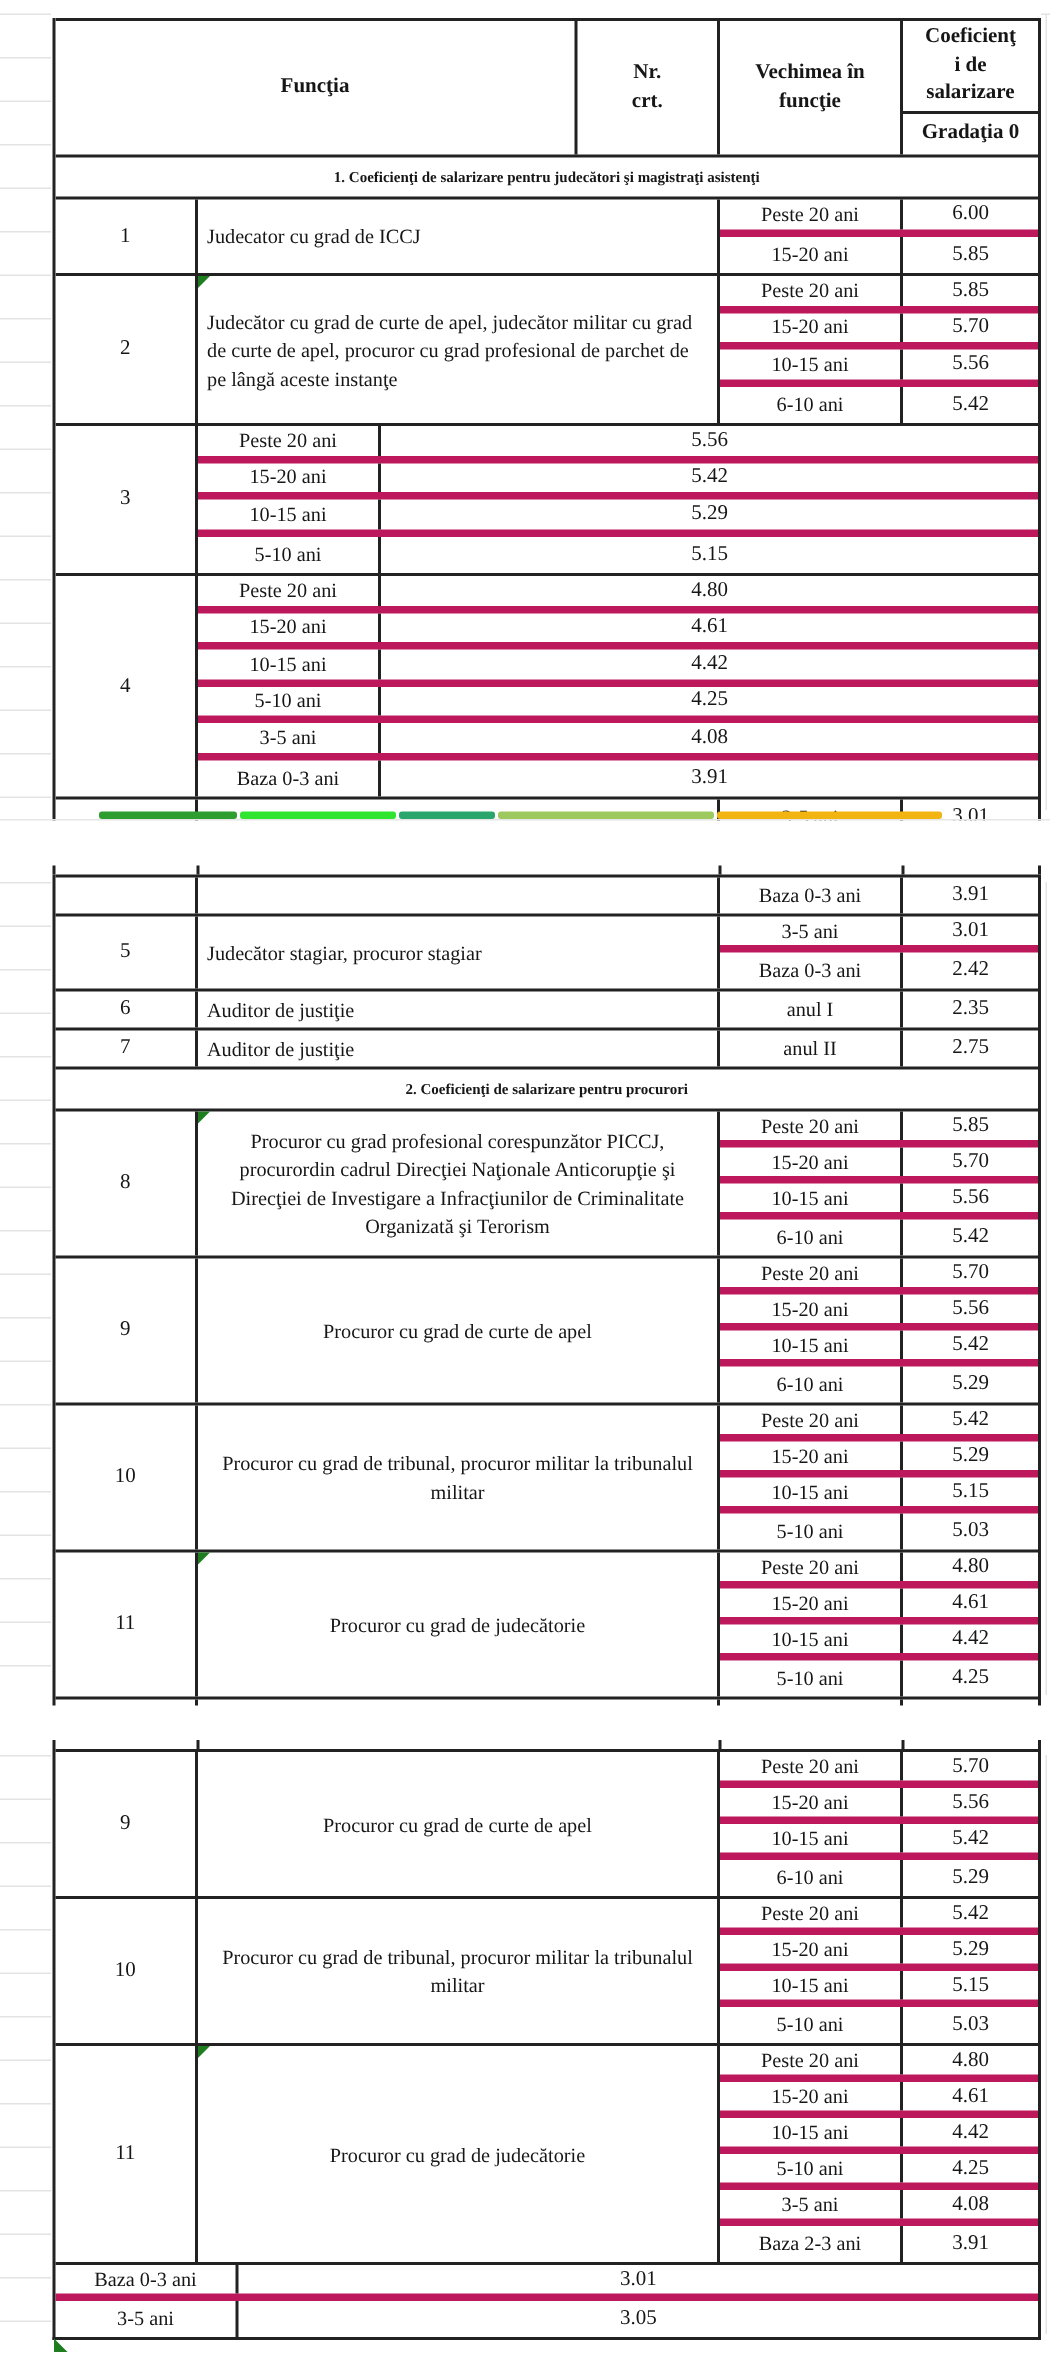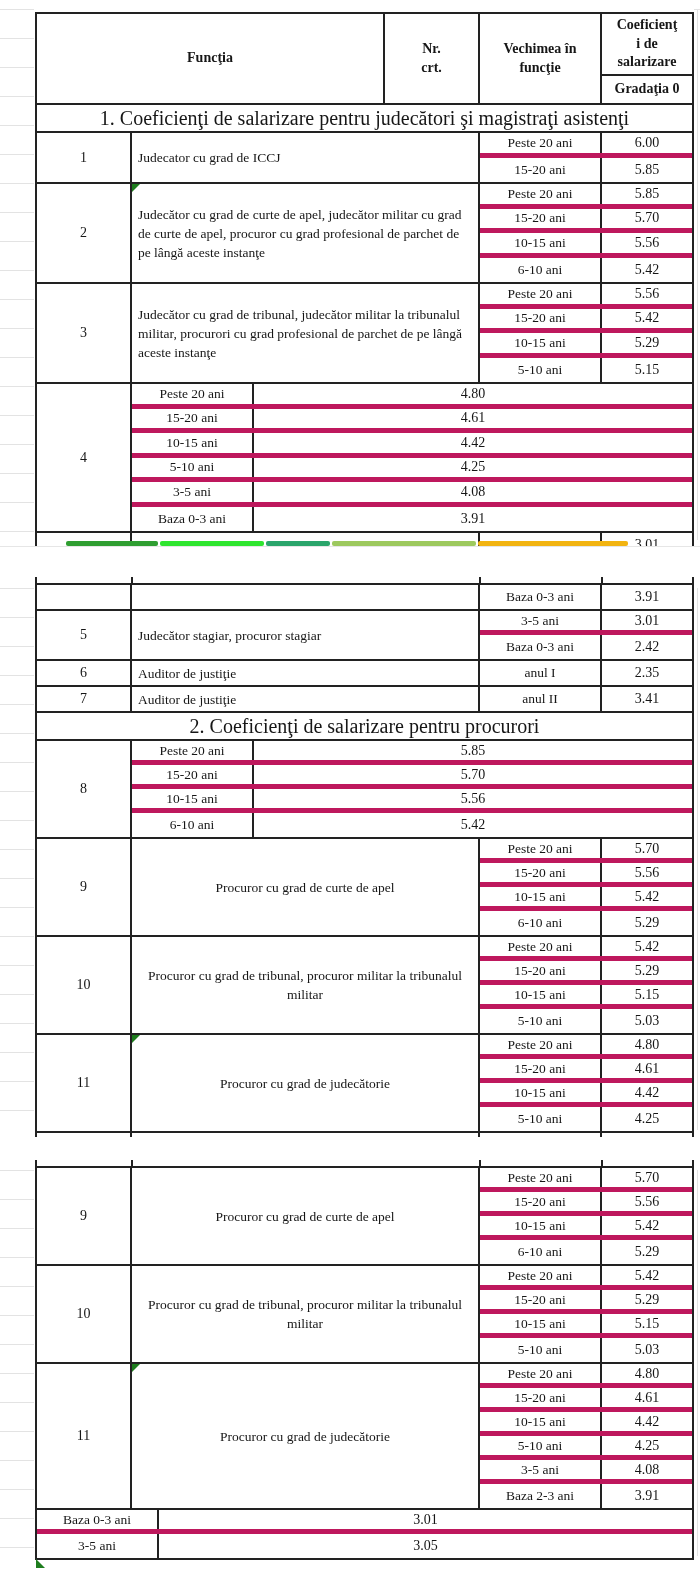--- a/index.html
+++ b/index.html
@@ -21,21 +21,21 @@
   .hc{display:flex;align-items:center;justify-content:center;text-align:center;
       font-weight:bold;font-size:14px;line-height:1.32;white-space:pre-line;box-sizing:border-box}
   .nrcol{width:95px;border-right:2px solid #222}
   .fncol{width:348px;border-right:2px solid #222}
   .vccol{width:122px;border-right:2px solid #222}
   .cfwrap{flex:1;display:flex;flex-direction:column}
   .cftop{height:62px;border-bottom:2px solid #222}
   .cfbot{flex:1}
   
   .section{display:flex;align-items:center;justify-content:center;
-      font-weight:normal;font-size:20px;height:28px}
+      font-weight:bold;font-size:10px;height:28px}
   
   .grp{display:flex}
   .grp .nr{width:95px;border-right:2px solid #222;box-sizing:border-box;
       display:flex;align-items:center;justify-content:center;font-size:14px}
   .grp .fn{width:348px;border-right:2px solid #222;box-sizing:border-box;
       display:flex;align-items:center;font-size:13.5px;line-height:19px;
       padding:1px 6px;position:relative}
   .fn.left{text-align:left;justify-content:flex-start}
   .fn.center{text-align:center;justify-content:center}
   .stack{flex:1;display:flex;flex-direction:column}
@@ -120,23 +120,20 @@
           <div class="cf">5.56</div>
         </div>
         <div class="srow" style="height: 24.5px;">
           <div class="vc">6-10 ani</div>
           <div class="cf">5.42</div>
         </div>
       </div>
     </div>
     <div class="blk grp" style="height: 100px;">
       <div class="nr">3</div>
-      <div class="fn left">
-        <span>Judecător cu grad de tribunal, judecător militar la tribunalul militar, procurori cu grad profesional de parchet de pe lângă aceste instanţe</span>
-      </div>
       <div class="stack">
         <div class="srow" style="height: 24.5px;">
           <div class="vc">Peste 20 ani</div>
           <div class="cf">5.56</div>
         </div>
         <div class="srow" style="height: 24.5px;">
           <div class="vc">15-20 ani</div>
           <div class="cf">5.42</div>
         </div>
         <div class="srow" style="height: 24.5px;">
@@ -253,29 +250,33 @@
       </div>
     </div>
     <div class="blk grp" style="height: 26px;">
       <div class="nr">7</div>
       <div class="fn left">
         <span>Auditor de justiţie</span>
       </div>
       <div class="stack">
         <div class="srow" style="height: 24px;">
           <div class="vc">anul II</div>
-          <div class="cf">3.41</div>
+          <div class="cf">2.75</div>
         </div>
       </div>
     </div>
     <div class="blk section">
       <span>2. Coeficienţi de salarizare pentru procurori</span>
     </div>
     <div class="blk grp" style="height: 98px;">
       <div class="nr">8</div>
+      <div class="fn center">
+        <span>Procuror cu grad profesional corespunzător PICCJ, procurordin cadrul Direcţiei Naţionale Anticorupţie şi Direcţiei de Investigare a Infracţiunilor de Criminalitate Organizată şi Terorism</span>
+        <div class="marker"></div>
+      </div>
       <div class="stack">
         <div class="srow" style="height: 24px;">
           <div class="vc">Peste 20 ani</div>
           <div class="cf">5.85</div>
         </div>
         <div class="srow" style="height: 24px;">
           <div class="vc">15-20 ani</div>
           <div class="cf">5.70</div>
         </div>
         <div class="srow" style="height: 24px;">

